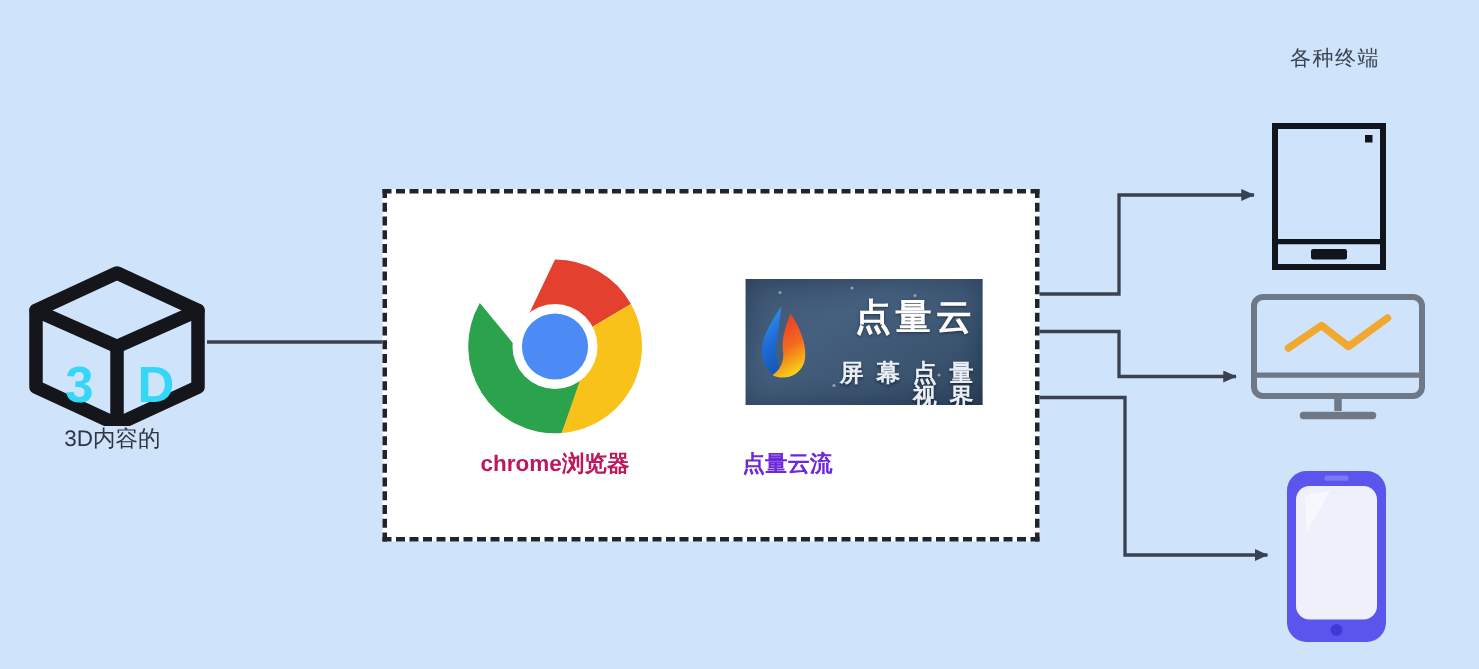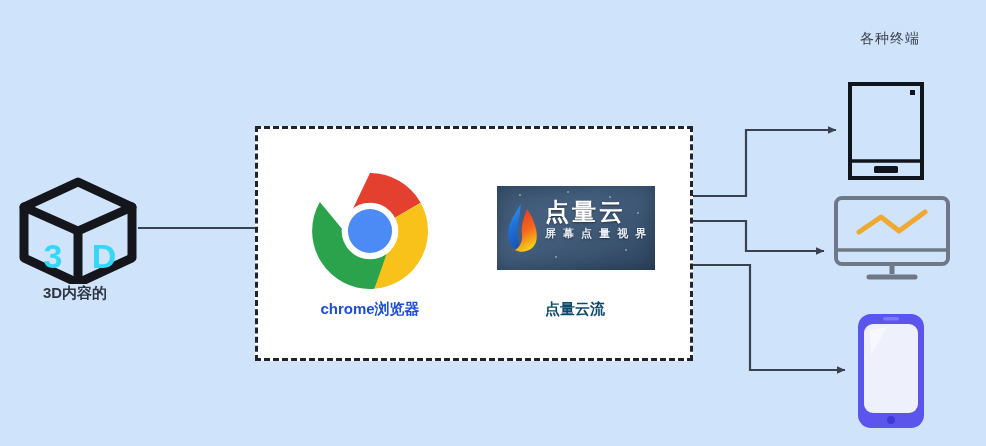--- a/index.html
+++ b/index.html
@@ -60,41 +60,41 @@
     top: 172px;
     width: 140px;
     text-align: center;
   }
   #cube-label {
     left: 0px;
     top: 282px;
     width: 150px;
     text-align: center;
     font-size: 15px;
-    font-weight: bold;
+    font-weight: normal;
     color: #2f3542;
     line-height: 1.45;
   }
   #cube-label .ln { display: block; }
 
   
   #chrome-node {
     left: 305px;
     top: 168px;
     width: 130px;
     text-align: center;
   }
   #chrome-label {
     left: 300px;
     top: 300px;
     width: 140px;
     text-align: center;
     font-size: 15px;
     font-weight: bold;
-    color: #1d4ed8;
+    color: #be185d;
   }
 
   
   #dly-card {
     left: 497px;
     top: 186px;
     width: 158px;
     height: 84px;
     overflow: hidden;
     background: linear-gradient(150deg,#3d5572 0%, #45607f 35%, #3b5470 70%, #2f4560 100%);
@@ -107,46 +107,47 @@
   }
   #dly-flame {
     position: absolute;
     left: 9px; top: 17px;
     width: 34px; height: 52px;
   }
   #dly-text {
     position: absolute;
     left: 48px; top: 14px;
     width: 106px;
+    text-align: right;
   }
   #dly-main {
     font-size: 24px;
     font-weight: bold;
     color: #ffffff;
     letter-spacing: 3px;
     line-height: 1;
     text-shadow: 0 1px 2px rgba(0,0,0,.45);
   }
   #dly-sub {
-    margin-top: 4px;
-    font-size: 11px;
+    margin-top: 18px;
+    font-size: 16px;
     font-weight: bold;
     color: #e9eef6;
     letter-spacing: 2px;
     line-height: 1;
     text-shadow: 0 1px 2px rgba(0,0,0,.45);
   }
   #dly-label {
     left: 495px;
     top: 300px;
     width: 160px;
-    text-align: center;
+    text-align: left;
     font-size: 15px;
     font-weight: bold;
-    color: #0c4a6e;
+    color: #6d28d9;
   }
 
   
   #terminals-title {
     left: 810px;
     top: 30px;
     width: 160px;
     text-align: center;
     font-size: 14px;
     font-weight: normal;

